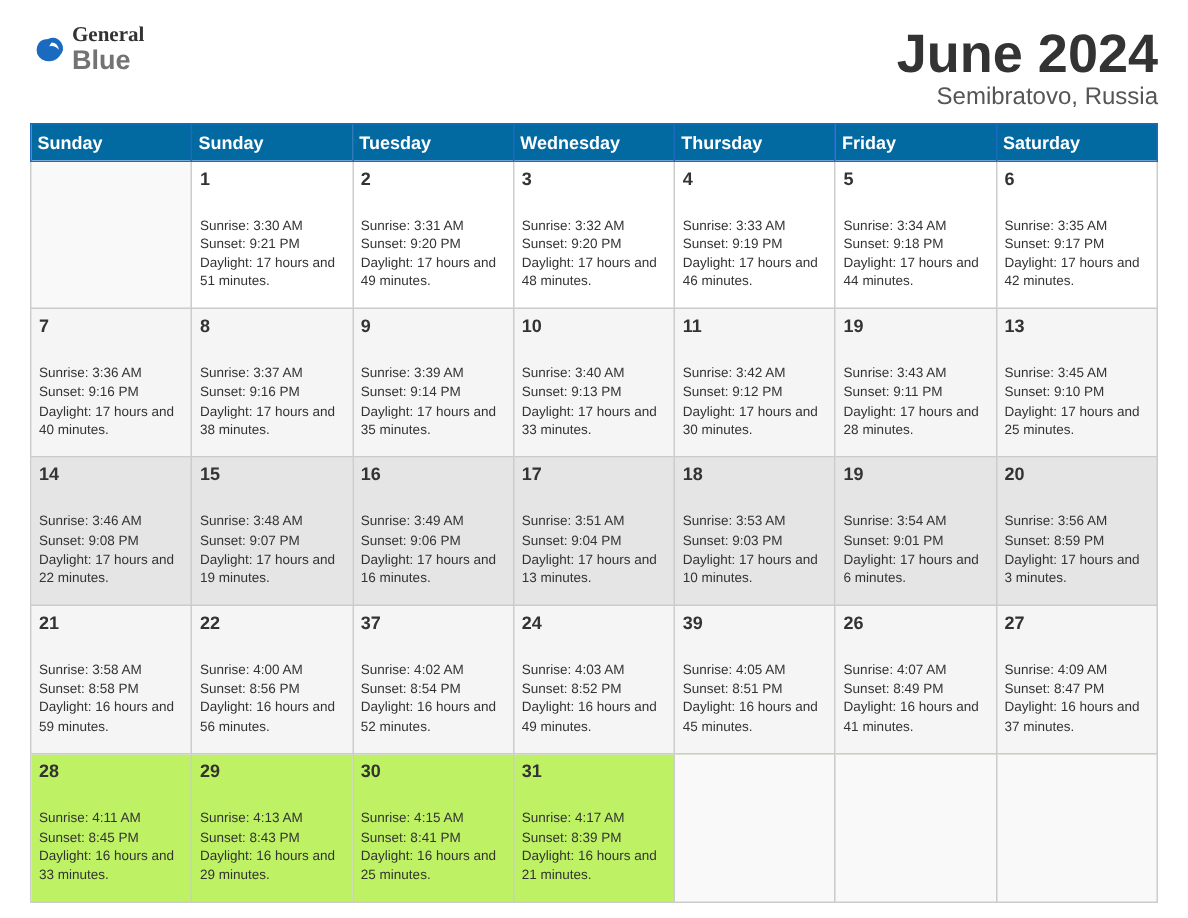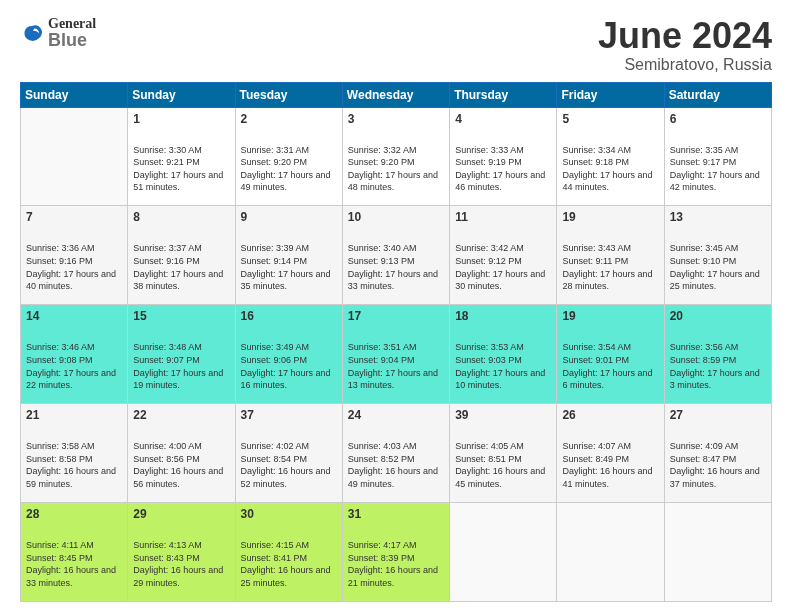--- a/index.html
+++ b/index.html
@@ -187,21 +187,21 @@
           </td>
           <td>
             <span class="day-number">19</span>
             <div class="day-info">Sunrise: 3:43 AM<br>Sunset: 9:11 PM<br>Daylight: 17 hours and 28 minutes.</div>
           </td>
           <td>
             <span class="day-number">13</span>
             <div class="day-info">Sunrise: 3:45 AM<br>Sunset: 9:10 PM<br>Daylight: 17 hours and 25 minutes.</div>
           </td>
         </tr>
-        <tr style="background: #5eead4;">
+        <tr style="background: #e5e5e5;">
           <td>
             <span class="day-number">14</span>
             <div class="day-info">Sunrise: 3:46 AM<br>Sunset: 9:08 PM<br>Daylight: 17 hours and 22 minutes.</div>
           </td>
           <td>
             <span class="day-number">15</span>
             <div class="day-info">Sunrise: 3:48 AM<br>Sunset: 9:07 PM<br>Daylight: 17 hours and 19 minutes.</div>
           </td>
           <td>
             <span class="day-number">16</span>

